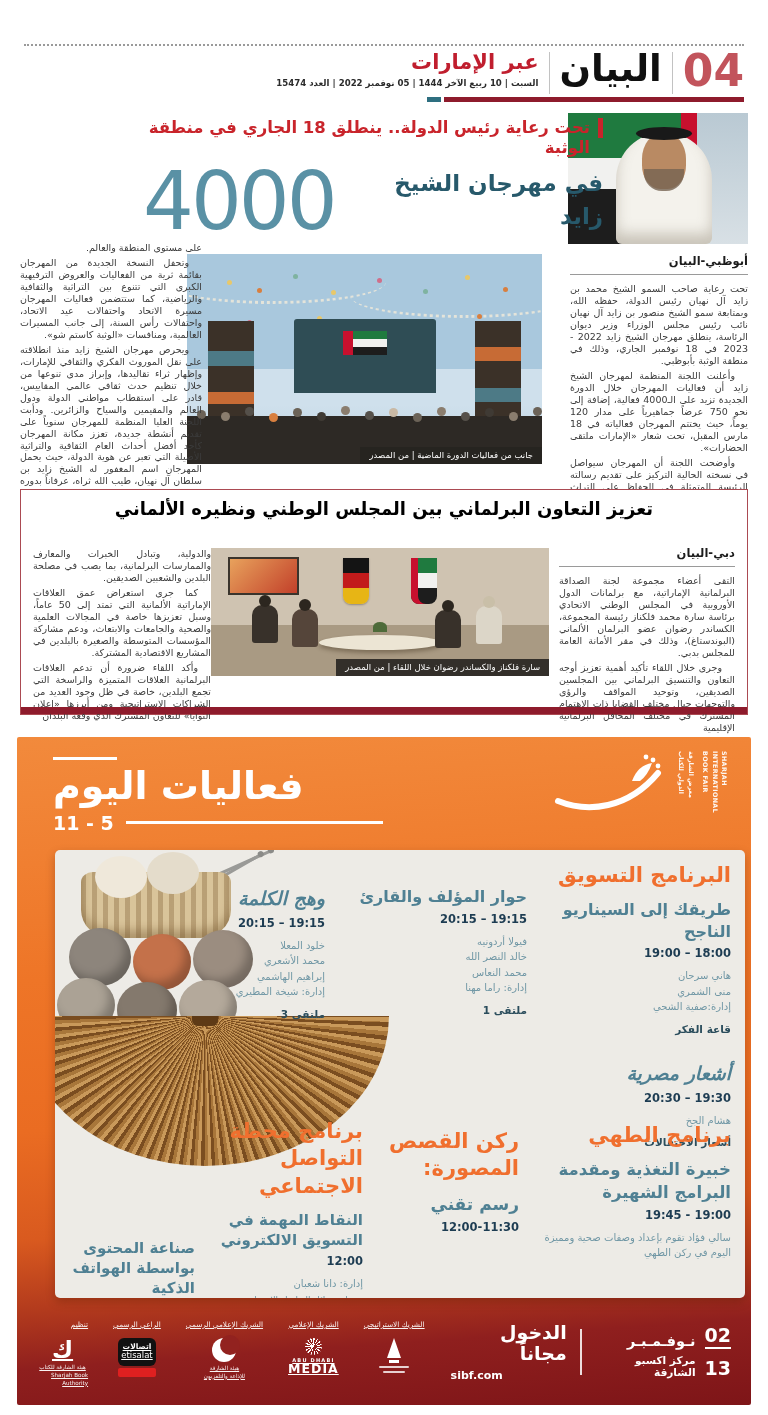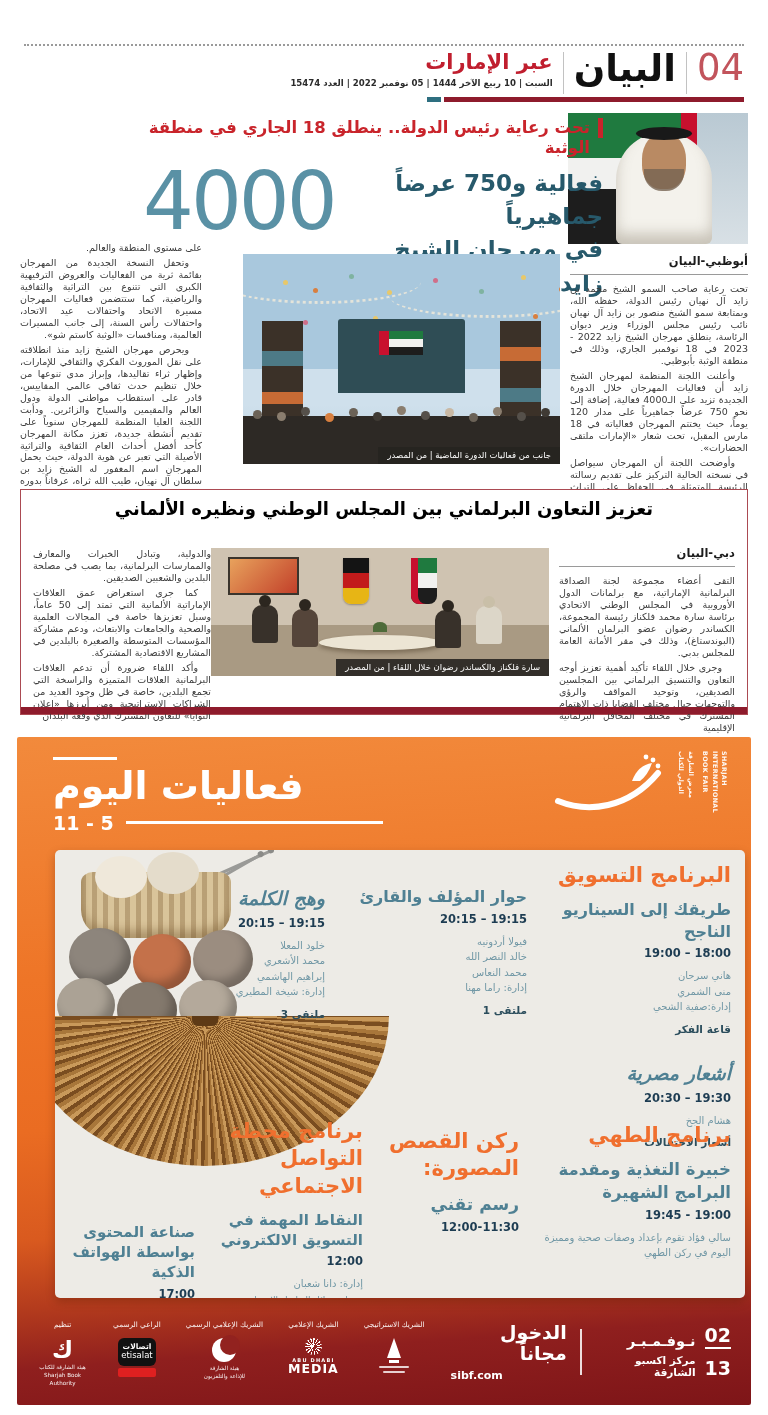--- a/index.html
+++ b/index.html
@@ -5,21 +5,21 @@
   * { margin:0; padding:0; box-sizing:border-box; }
   html,body { background:#e9e9e9; }
   body { font-family:"DejaVu Sans", sans-serif; }
   .page { position:relative; width:768px; height:1415px; margin:0 auto; background:#ffffff; overflow:hidden; direction:rtl; }
   .ml { white-space:pre-line; }
   .ltr { direction:ltr; unicode-bidi:isolate; }
 
   
   .toprule { position:absolute; top:44px; left:24px; right:24px; border-top:2px dotted #9a9a9a; }
   .hdr { position:absolute; top:50px; right:24px; display:flex; align-items:flex-start; gap:10px; }
-  .pnum { font-size:37px; line-height:0.95; color:#c2545c; font-weight:400; }
+  .pnum { font-size:44px; line-height:0.95; color:#c2545c; font-weight:700; }
   .hdiv { width:1px; height:42px; background:#c2c2c2; margin-top:2px; }
   .mast { font-size:37px; line-height:1.0; font-weight:bold; color:#101010; letter-spacing:-1px; }
   .secblk { padding-top:1px; }
   .sec { font-size:21px; font-weight:bold; color:#c01e2e; line-height:1.1; }
   .dtl { font-size:8.6px; color:#2b2b2b; margin-top:4px; font-weight:bold; }
   .hstrip { position:absolute; top:97px; right:24px; width:300px; height:5px; background:#8e1b2c; }
   .hstrip::before { content:""; position:absolute; right:100%; margin-right:3px; top:0; width:14px; height:5px; background:#2e6f80; }
 
   
   .a1 { position:absolute; top:112px; left:20px; right:20px; height:370px; }
@@ -38,21 +38,21 @@
   .hlrow { display:flex; align-items:flex-start; gap:10px; margin-top:9px; }
   .hllines div { font-size:23px; font-weight:bold; color:#27596b; line-height:1.45; text-align:right; }
   .hlnum { font-size:80px; color:#5a91a5; line-height:.82; letter-spacing:-3px; margin-top:2px; }
 
   .colR { position:absolute; top:142px; right:0; width:178px; }
   .byline { font-size:11.5px; font-weight:bold; color:#1c1c1c; padding-bottom:6px; border-bottom:1px solid #9a9a9a; margin-bottom:8px; }
   .btxt { font-size:9.5px; line-height:1.26; color:#3b3b3b; text-align:justify; text-align-last:right; }
   .btxt p { margin-bottom:3px; }
   .btxt p.ind { text-indent:13px; }
 
-  .fest { position:absolute; top:142px; right:188px; width:317px; height:210px; overflow:hidden; background:linear-gradient(180deg,#a9c8dd 0 55%,#cfe0ec 55% 72%,#b9cedd);margin-left:22px; }
+  .fest { position:absolute; top:142px; right:206px; width:355px; height:210px; overflow:hidden; background:linear-gradient(180deg,#a9c8dd 0 55%,#cfe0ec 55% 72%,#b9cedd);margin-left:22px; }
   .f-gar { position:absolute; width:64%; height:44px; border:0; border-bottom:3px dotted #efe9da; border-radius:50%; opacity:.85; }
   .f-lights { position:absolute; top:26px; left:40px; width:5px; height:5px; border-radius:50%; background:#e8c86a;
     box-shadow:30px 8px #d87f3f,66px -6px #7fb3a0,104px 10px #e8c86a,150px -2px #cf6f8a,196px 9px #7fb3a0,238px -5px #e8c86a,276px 7px #d87f3f,20px 40px #cf6f8a,90px 36px #e8c86a,170px 40px #7fb3a0,250px 34px #d87f3f; }
   .f-stage { position:absolute; left:30%; top:31%; width:40%; height:35%; background:#2f4d55; border-radius:3px 3px 0 0; }
   .f-stage::before { content:""; position:absolute; left:50%; top:12px; width:44px; height:24px; margin-left:-22px;
     background:linear-gradient(180deg,#1f7a3f 0 33%,#f1f1ef 33% 66%,#1d1d1d 66%); box-shadow:inset 10px 0 0 #c8102e; }
   .f-tower { position:absolute; bottom:20%; width:13%; height:48%; background:#3b3128; }
   .f-tower.tl { left:6%; background-image:linear-gradient(180deg,#3b3128 0 30%,#4d7a86 30% 45%,#3b3128 45% 70%,#c76b35 70% 82%,#3b3128 82%); }
   .f-tower.tr { right:6%; background-image:linear-gradient(180deg,#3b3128 0 26%,#c76b35 26% 40%,#3b3128 40% 66%,#4d7a86 66% 80%,#3b3128 80%); }
   .f-crowd { position:absolute; bottom:0; left:0; right:0; height:23%; background:#2d2925; }
@@ -125,39 +125,39 @@
   .ev-venue { color:#2b4d5c; font-size:10.5px; font-weight:bold; }
   .pcol { position:absolute; }
   .c1 { right:14px; width:185px; top:12px; }
   .c2 { right:218px; width:180px; top:36px; }
   .c3 { right:420px; width:168px; top:36px; }
   .cookc { right:14px; width:198px; top:272px; }
   .comicsc { right:226px; width:150px; top:278px; }
   .socialc { right:382px; width:298px; top:268px; }
   .socialc .sec-h { width:190px; }
   .subrow { display:flex; gap:22px; margin-top:8px; }
-  .sub1 { width:146px; } .sub2 { width:128px; margin-top:12px; }
+  .sub1 { width:146px; } .sub2 { width:128px; margin-top:28px; }
   .sub1 .ev-t,.sub2 .ev-t { font-size:15px; }
   .sub1 .ev-venue,.sub2 .ev-venue { font-size:9px; font-weight:normal; color:#6d93a2; }
   .cook-desc { color:#7097a5; font-size:10px; line-height:1.55; }
 
   
   .adfoot { position:absolute; bottom:0; left:0; right:0; height:106px; display:flex; align-items:center; gap:13px; padding:0 20px; }
   .dates { display:grid; grid-template-columns:auto auto; column-gap:9px; row-gap:5px; color:#fff; align-items:end; }
   .dnum { font-size:19px; font-weight:bold; line-height:1; direction:ltr; }
   .dnum.u { border-bottom:2px solid #fff; padding-bottom:2px; }
   .dmonth { font-size:14.5px; font-weight:bold; letter-spacing:1px; }
   .dvenue { font-size:10.5px; font-weight:bold; }
   .vdiv { width:2px; height:46px; background:rgba(255,255,255,.85); }
   .entry { color:#fff; }
   .free { font-size:19px; font-weight:bold; line-height:1.1; }
   .site { font-size:11px; font-weight:bold; margin-top:5px; text-align:left; direction:ltr; }
   .fspace { flex:1; }
   .partners { display:flex; gap:25px; align-items:flex-start; }
-  .p-item { text-align:center; color:#fff; }
+  .p-item { color:#fff;text-decoration:underline; }
   .p-label { font-size:7.3px; opacity:.95; margin-bottom:9px; white-space:nowrap; }
   .p-logo { height:46px; display:flex; flex-direction:column; align-items:center; justify-content:flex-start; }
   .p-name { font-size:5.6px; line-height:1.4; margin-top:3px; opacity:.95; }
   .tri { width:0; height:0; border-left:7px solid transparent; border-right:7px solid transparent; border-bottom:20px solid #fff; }
   .tri-base { width:10px; height:3px; background:#fff; margin-top:2px; }
   .ghostline { width:30px; height:2px; background:rgba(255,255,255,.8); margin-top:3px; border-radius:1px; }
   .ghostline.s { width:22px; }
   .burst { width:17px; height:17px; border-radius:50%; background:repeating-conic-gradient(#fff 0 9deg, rgba(255,255,255,0) 9deg 24deg); }
   .adm1 { font-size:5px; letter-spacing:1.2px; font-weight:bold; margin-top:2px; }
   .adm2 { font-size:12.5px; font-weight:bold; letter-spacing:1px; line-height:1; }
@@ -196,21 +196,20 @@
       <div class="sh-agal"></div>
     </div>
 
     <div class="a1head">
       <div class="krow">
         <div class="kbar"></div>
         <div class="kick">تحت رعاية رئيس الدولة.. ينطلق 18 الجاري في منطقة الوثبة</div>
       </div>
       <div class="hlrow">
         <div class="hllines">
-          <div>فعالية و750 عرضاً جماهيرياً</div>
           <div>في مهرجان الشيخ زايد</div>
         </div>
         <div class="hlnum ltr">4000</div>
       </div>
     </div>
 
     <div class="colR">
       <div class="byline">أبوظبي-البيان</div>
       <div class="btxt">
         <p>تحت رعاية صاحب السمو الشيخ محمد بن زايد آل نهيان رئيس الدولة، حفظه الله، وبمتابعة سمو الشيخ منصور بن زايد آل نهيان نائب رئيس مجلس الوزراء وزير ديوان الرئاسة، ينطلق مهرجان الشيخ زايد 2022 - 2023 في 18 نوفمبر الجاري، وذلك في منطقة الوثبة بأبوظبي.</p>

